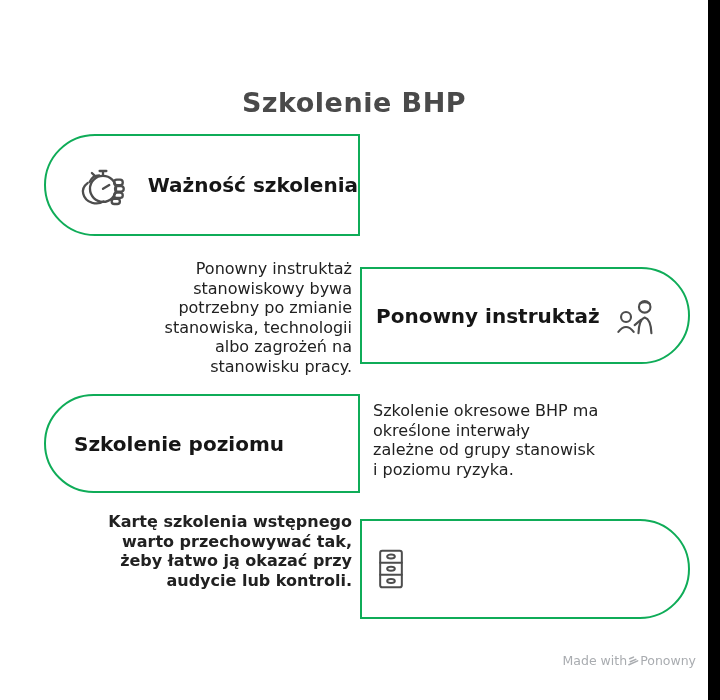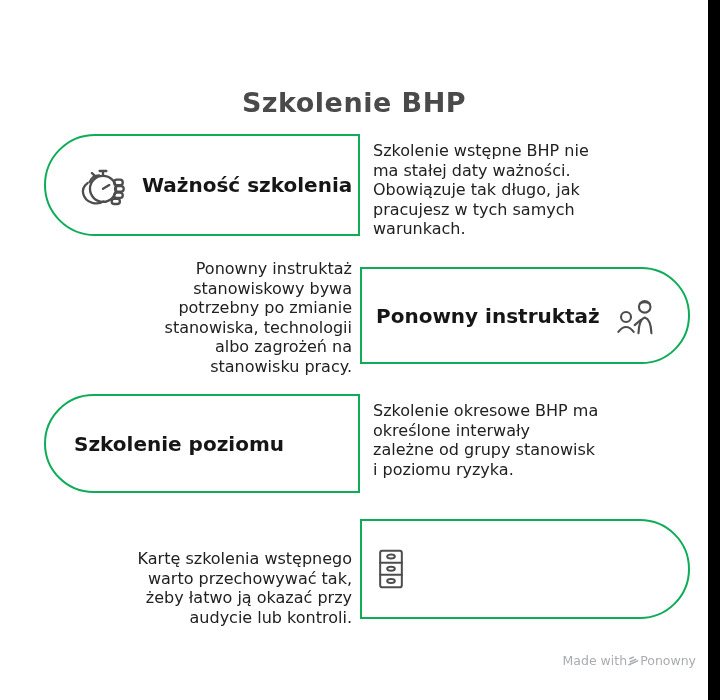--- a/index.html
+++ b/index.html
@@ -50,21 +50,21 @@
     padding-left: 28px;
     gap: 10px;
   }
   .pill-right {
     left: 360px;
     width: 330px;
     border-radius: 0 52px 52px 0;
     padding-left: 14px;
     justify-content: space-between;
   }
-  .pill1 { top: 134px; height: 102px; }
+  .pill1 { top: 134px; height: 102px; justify-content: space-between; }
   .pill2 { top: 267px; height: 97px; padding-right: 27px; }
   .pill3 { top: 394px; height: 99px; }
   .pill4 { top: 519px; height: 100px; padding-right: 24px; }
   .pill .label {
     font-size: 20px;
     font-weight: bold;
     color: #161616;
     white-space: nowrap;
   }
   .icon { color: var(--icon-gray); display: flex; align-items: center; }
@@ -73,21 +73,21 @@
     position: absolute;
     font-size: 16px;
     line-height: 19.5px;
     color: var(--text-dark);
     white-space: pre-line;
   }
   .desc-right { text-align: right; }
   .desc1 { left: 373px; top: 141px; width: 300px; }
   .desc2 { right: 368px; top: 259px; width: 240px; }
   .desc3 { left: 373px; top: 401px; width: 300px; }
-  .desc4 { right: 368px; top: 549px; width: 260px; }
+  .desc4 { right: 368px; top: 512px; width: 260px; font-weight: bold; }
   .footer {
     position: absolute;
     top: 653px;
     right: 24px;
     display: flex;
     align-items: center;
     font-size: 12.5px;
     color: var(--footer-gray);
   }
   .cal-badge {
@@ -114,25 +114,20 @@
         <path d="M21 18 L18.5 15.5"></path>
         <path d="M30 32 L36.5 28"></path>
         <rect x="41.5" y="22.5" width="9" height="5.6" rx="2.8"></rect>
         <rect x="42.5" y="29.2" width="9" height="5.6" rx="2.8"></rect>
         <rect x="41.5" y="35.9" width="9" height="5.6" rx="2.8"></rect>
         <rect x="39" y="42.3" width="8.5" height="5.4" rx="2.7"></rect>
       </svg>
     </span>
     <span class="label">Ważność szkolenia</span>
   </div>
-  <p class="desc desc1">Szkolenie wstępne BHP nie
-ma stałej daty ważności.
-Obowiązuje tak długo, jak
-pracujesz w tych samych
-warunkach.</p>
 
   <p class="desc desc-right desc2">Ponowny instruktaż
 stanowiskowy bywa
 potrzebny po zmianie
 stanowiska, technologii
 albo zagrożeń na
 stanowisku pracy.</p>
   <div class="pill pill-right pill2">
     <span class="label">Ponowny instruktaż</span>
     <span class="icon">

